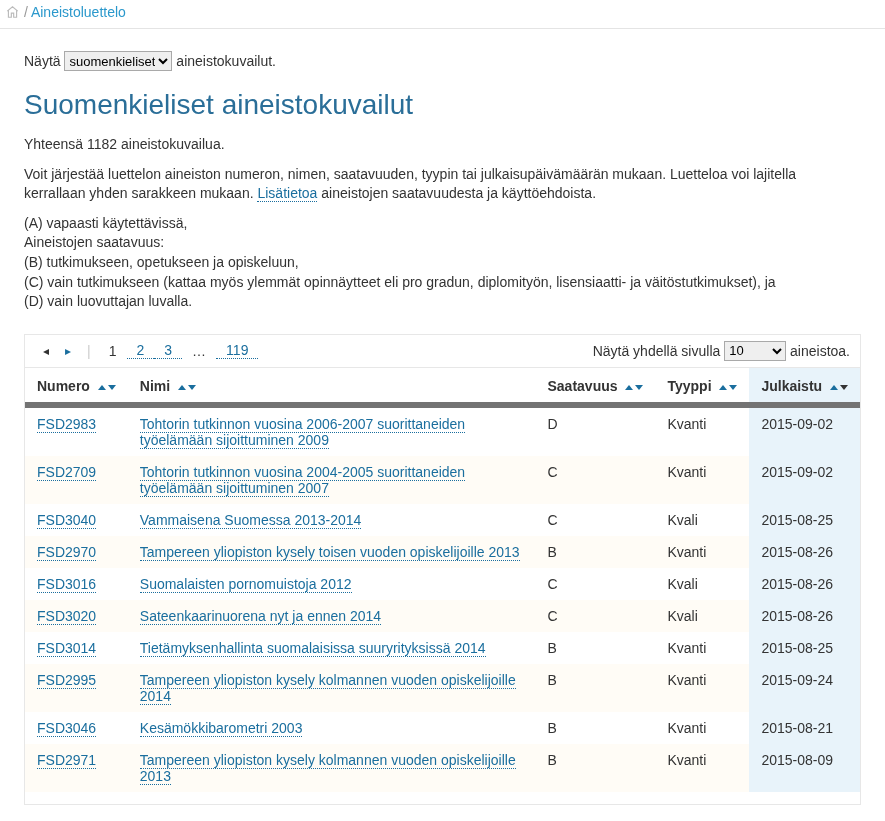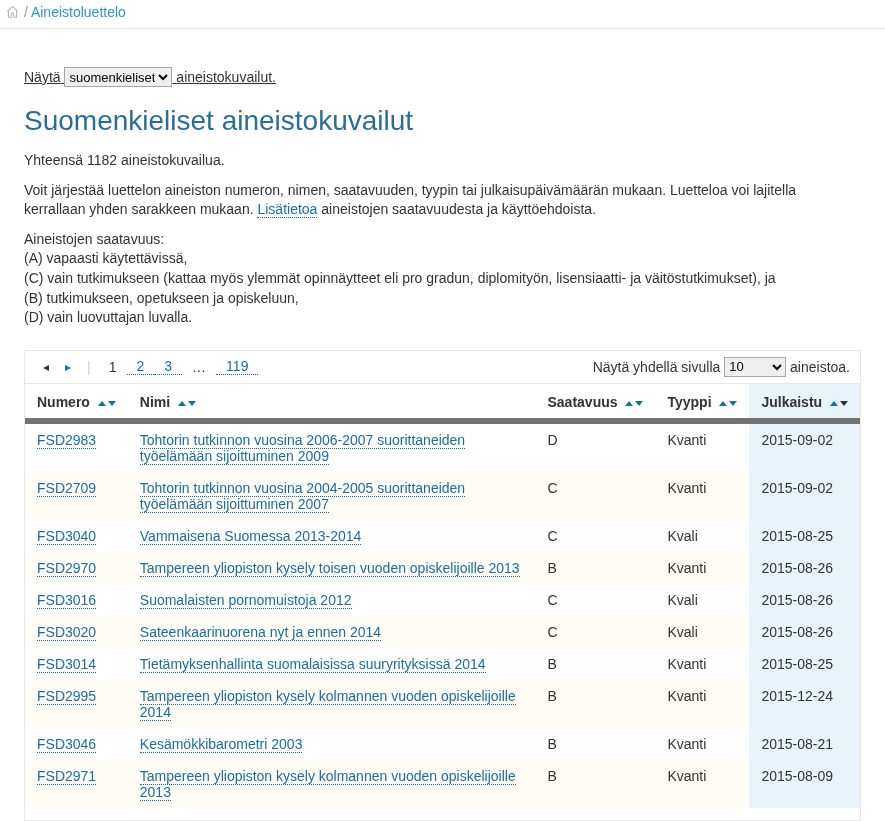--- a/index.html
+++ b/index.html
@@ -19,21 +19,21 @@
     padding: 4px 5px 8px 5px;
     border-bottom: 1px solid #e4e4e4;
     color: #999;
     font-size: 14px;
   }
   .breadcrumb svg { vertical-align: -2px; }
   .breadcrumb a { color: #2a98cc; }
 
   .content { padding: 0 24px 24px 24px; }
 
-  .filter-row { margin-top: 38px; color: #333; text-decoration: underline; }
+  .filter-row { margin-top: 22px; color: #333; }
   .filter-row select {
     font-size: 13px;
     background: #efefef;
     border: 1px solid #a9a9a9;
     height: 20px;
   }
 
   h1 {
     color: #2a6e98;
     font-weight: 400;
@@ -156,24 +156,24 @@
 
   <h1>Suomenkieliset aineistokuvailut</h1>
 
   <p>Yhteensä 1182 aineistokuvailua.</p>
 
   <p>
     <span>Voit järjestää luettelon aineiston numeron, nimen, saatavuuden, tyypin tai julkaisupäivämäärän mukaan. Luetteloa voi lajitella kerrallaan yhden sarakkeen mukaan. </span><a class="dotted-link">Lisätietoa</a><span> aineistojen saatavuudesta ja käyttöehdoista.</span>
   </p>
 
   <div class="avail-list">
+    <div>(A) vapaasti käytettävissä,</div>
     <div>Aineistojen saatavuus:</div>
-    <div>(A) vapaasti käytettävissä,</div>
+    <div>(B) tutkimukseen, opetukseen ja opiskeluun,</div>
     <div>(C) vain tutkimukseen (kattaa myös ylemmät opinnäytteet eli pro gradun, diplomityön, lisensiaatti- ja väitöstutkimukset), ja</div>
-    <div>(B) tutkimukseen, opetukseen ja opiskeluun,</div>
     <div>(D) vain luovuttajan luvalla.</div>
   </div>
 
 
   <div class="table-wrap">
 
     <div class="pager-bar">
       <div class="pager-left">
         <span class="pager-nav">
           <span class="pager-btn">◂</span>
@@ -285,21 +285,21 @@
             <td><a class="dotted-link">Tietämyksenhallinta suomalaisissa suuryrityksissä 2014</a></td>
             <td>B</td>
             <td>Kvanti</td>
             <td class="date-col">2015-08-25</td>
           </tr>
           <tr class="even">
             <td><a class="dotted-link">FSD2995</a></td>
             <td><a class="dotted-link">Tampereen yliopiston kysely kolmannen vuoden opiskelijoille 2014</a></td>
             <td>B</td>
             <td>Kvanti</td>
-            <td class="date-col">2015-12-24</td>
+            <td class="date-col">2015-09-24</td>
           </tr>
           <tr class="odd">
             <td><a class="dotted-link">FSD3046</a></td>
             <td><a class="dotted-link">Kesämökkibarometri 2003</a></td>
             <td>B</td>
             <td>Kvanti</td>
             <td class="date-col">2015-08-21</td>
           </tr>
           <tr class="even">
             <td><a class="dotted-link">FSD2971</a></td>

